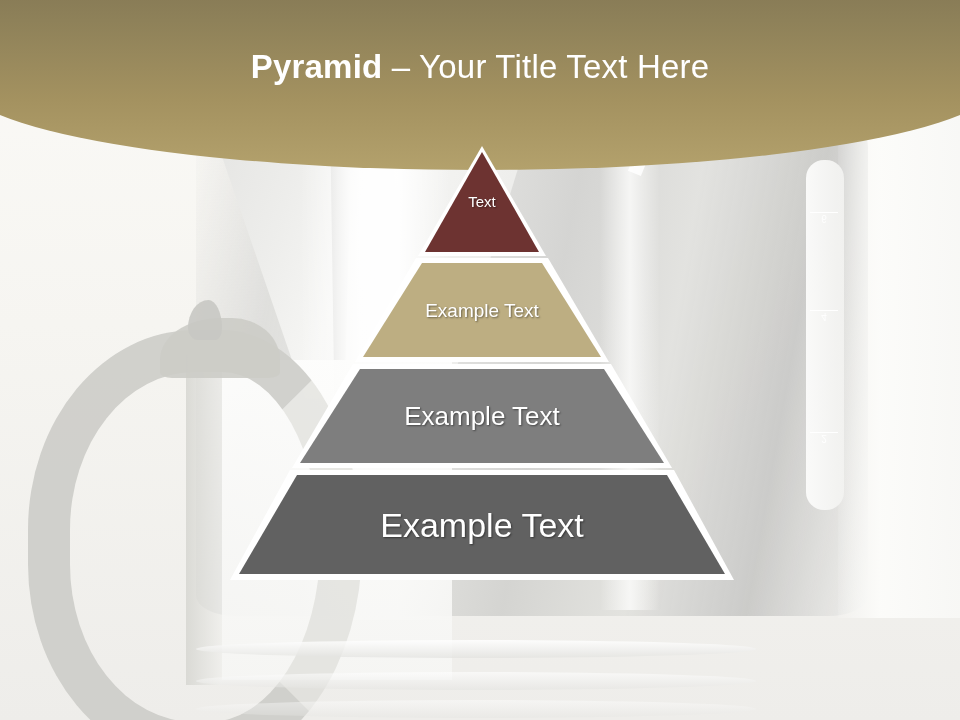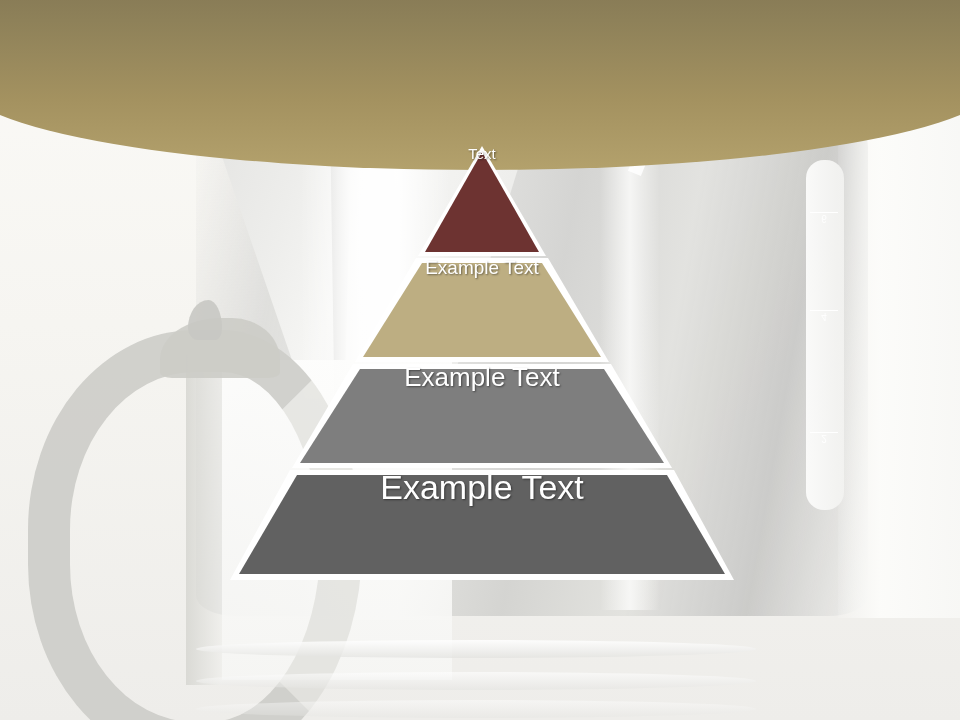--- a/index.html
+++ b/index.html
@@ -208,20 +208,21 @@
     left: 230px;
     top: 146px;
     width: 504px;
     height: 434px;
   }
   .level {
     position: absolute;
     left: 0;
     width: 504px;
     display: flex;
+    align-items: center;
     justify-content: center;
     color: #ffffff;
     text-shadow: 1px 1px 2px rgba(0,0,0,0.45);
     font-family: "Liberation Sans", sans-serif;
     font-weight: 400;
   }
   .level-shape {
     position: absolute;
     inset: 0;
   }
@@ -273,20 +274,23 @@
     <div class="gauge-mark gauge-4">4</div>
     <div class="gauge-mark gauge-2">2</div>
     <div class="bg-spot"></div>
   </div>
 
   <div class="header-stack">
     <div class="header-band-light"></div>
     <div class="header-band"></div>
   </div>
 
+  <div class="slide-title">
+    <span class="strong">Pyramid</span><span class="dash"> – </span><span>Your Title Text Here</span>
+  </div>
 
   <div class="pyramid">
 
     <div class="level lvl-1">
       <svg class="level-shape" viewBox="0 0 504 110" preserveAspectRatio="none">
         <polygon points="252,0 316,110 188,110" fill="#ffffff"></polygon>
         <polygon points="252,6 309,106 195,106" fill="#6d3331"></polygon>
       </svg>
       <span class="level-label">Text</span>
     </div>

